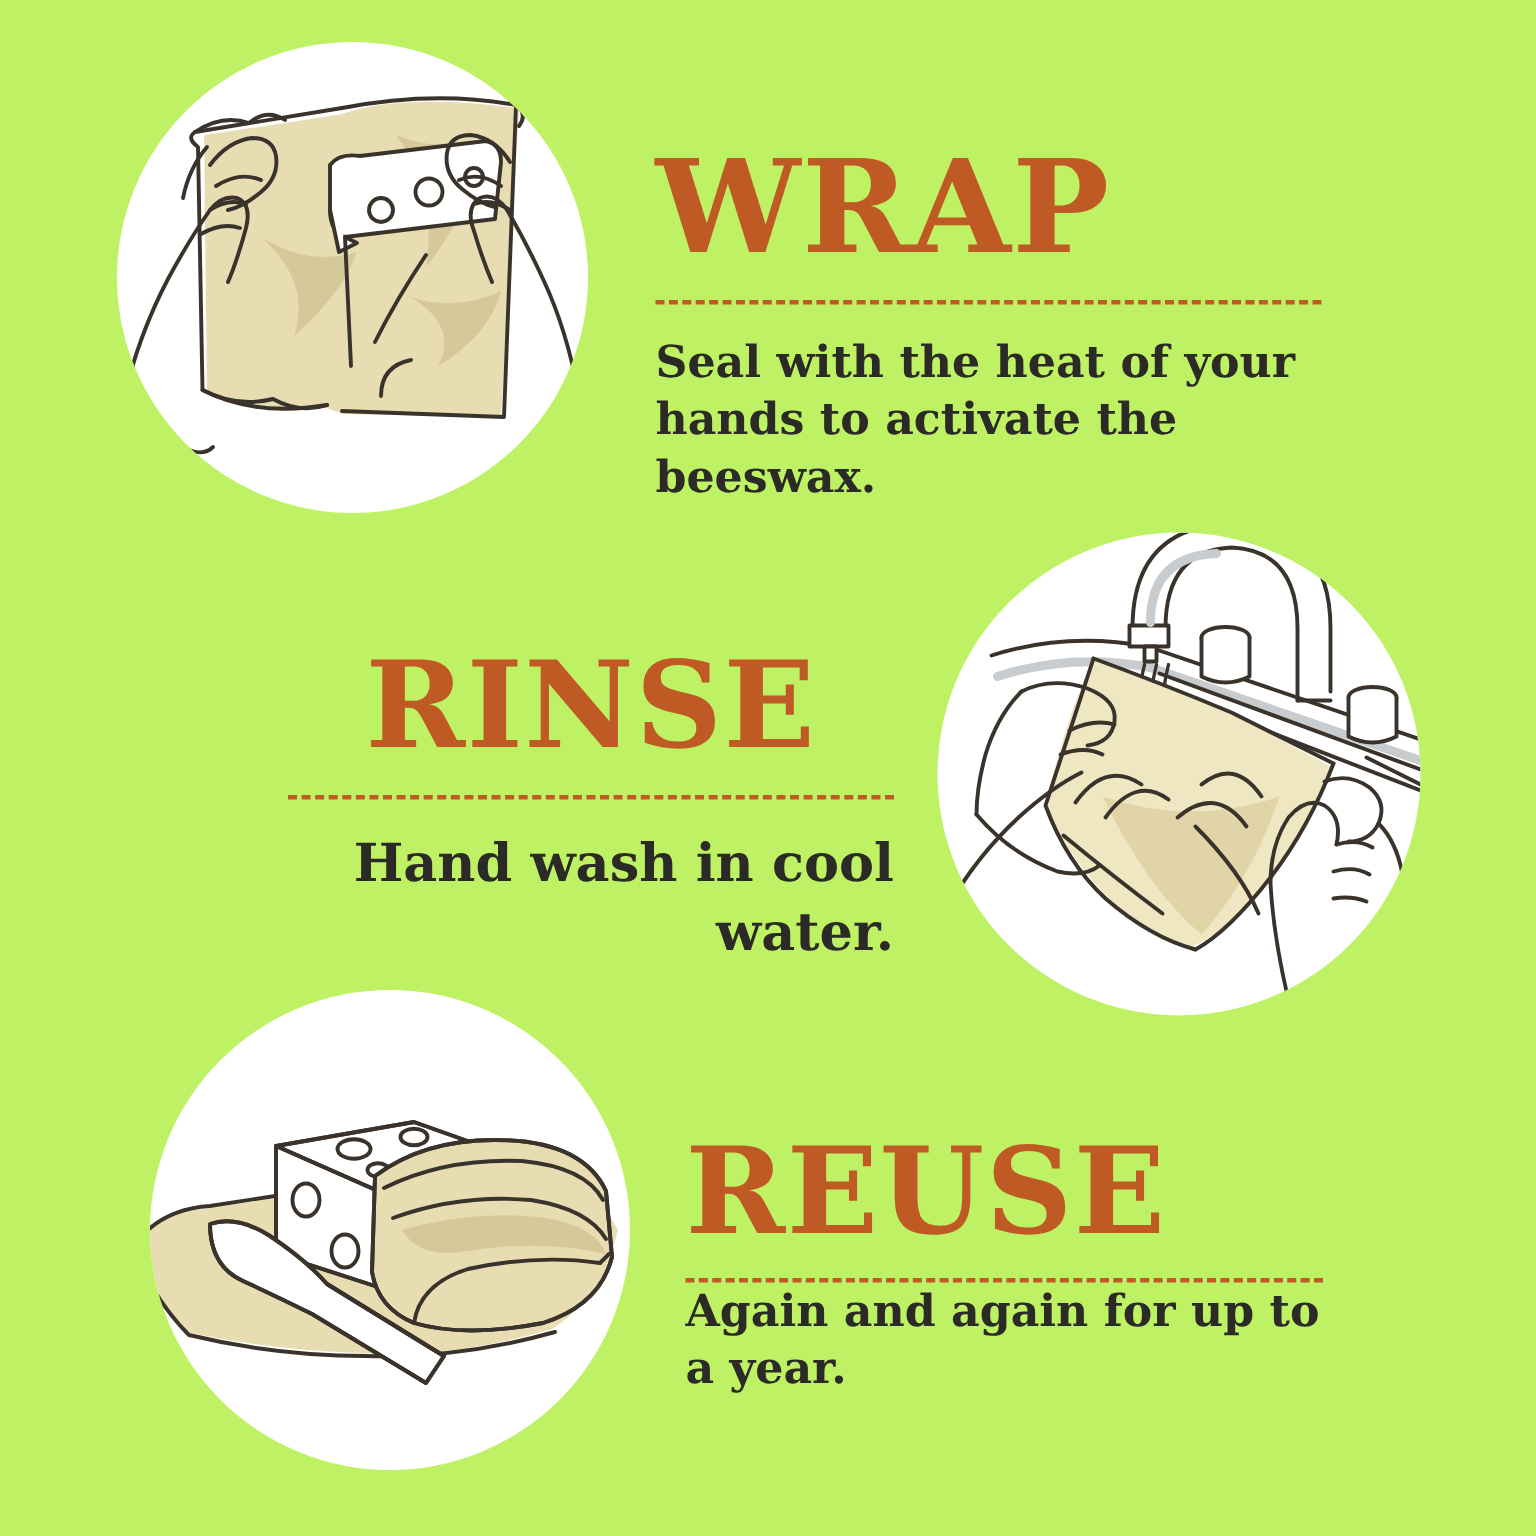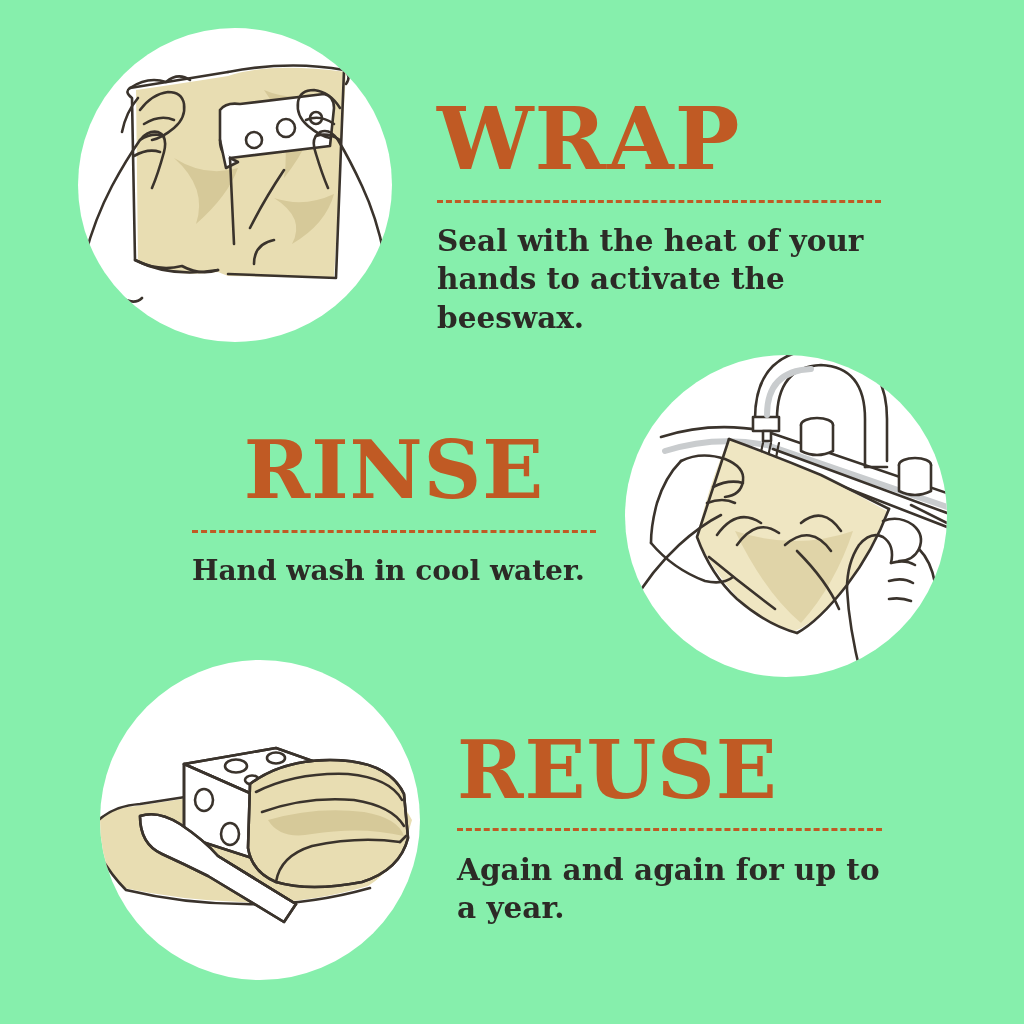--- a/index.html
+++ b/index.html
@@ -11,21 +11,21 @@
     height: 1024px;
     background: #F7F0D8;
     font-family: "DejaVu Serif", serif;
     overflow: hidden;
   }
 
   #infographic {
     position: relative;
     width: 1024px;
     height: 1024px;
-    background: #86efac;
+    background: #bef264;
   }
 
   
   .step {
     position: absolute;
   }
 
   
   .illo {
     position: absolute;
@@ -64,26 +64,26 @@
 
   
   #step-wrap .textcol  { left: 437px; top: 96px;  width: 446px; text-align: left; }
   #step-wrap .heading  { font-size: 86px; }
   #step-wrap .divider  { margin-top: 18px; width: 444px; }
   #step-wrap .body-text{ margin-top: 19px; font-size: 29.5px; }
 
   #step-rinse .textcol  { left: 192px; top: 430px; width: 404px; text-align: right; }
   #step-rinse .heading  { font-size: 80px; text-align: center; }
   #step-rinse .divider  { margin-top: 20px; width: 404px; }
-  #step-rinse .body-text{ margin-top: 20px; font-size: 28px; text-align: left; }
+  #step-rinse .body-text{ margin-top: 20px; font-size: 35px; text-align: right; }
 
   #step-reuse .textcol  { left: 457px; top: 730px; width: 425px; text-align: left; }
-  #step-reuse .heading  { font-size: 80px; }
+  #step-reuse .heading  { font-size: 80px; margin-top: 24px; }
   #step-reuse .divider  { margin-top: 18px; width: 425px; }
-  #step-reuse .body-text{ margin-top: 20px; font-size: 29.5px; }
+  #step-reuse .body-text{ font-size: 29.5px; }
 </style>
 </head>
 <body>
 
 <div id="infographic">
 
   <div class="step" id="step-wrap">
 
     <div class="illo" style="left:78px; top:28px; width:314px; height:314px;">
       <svg width="314" height="314" viewBox="0 0 314 314" xmlns="http://www.w3.org/2000/svg">

